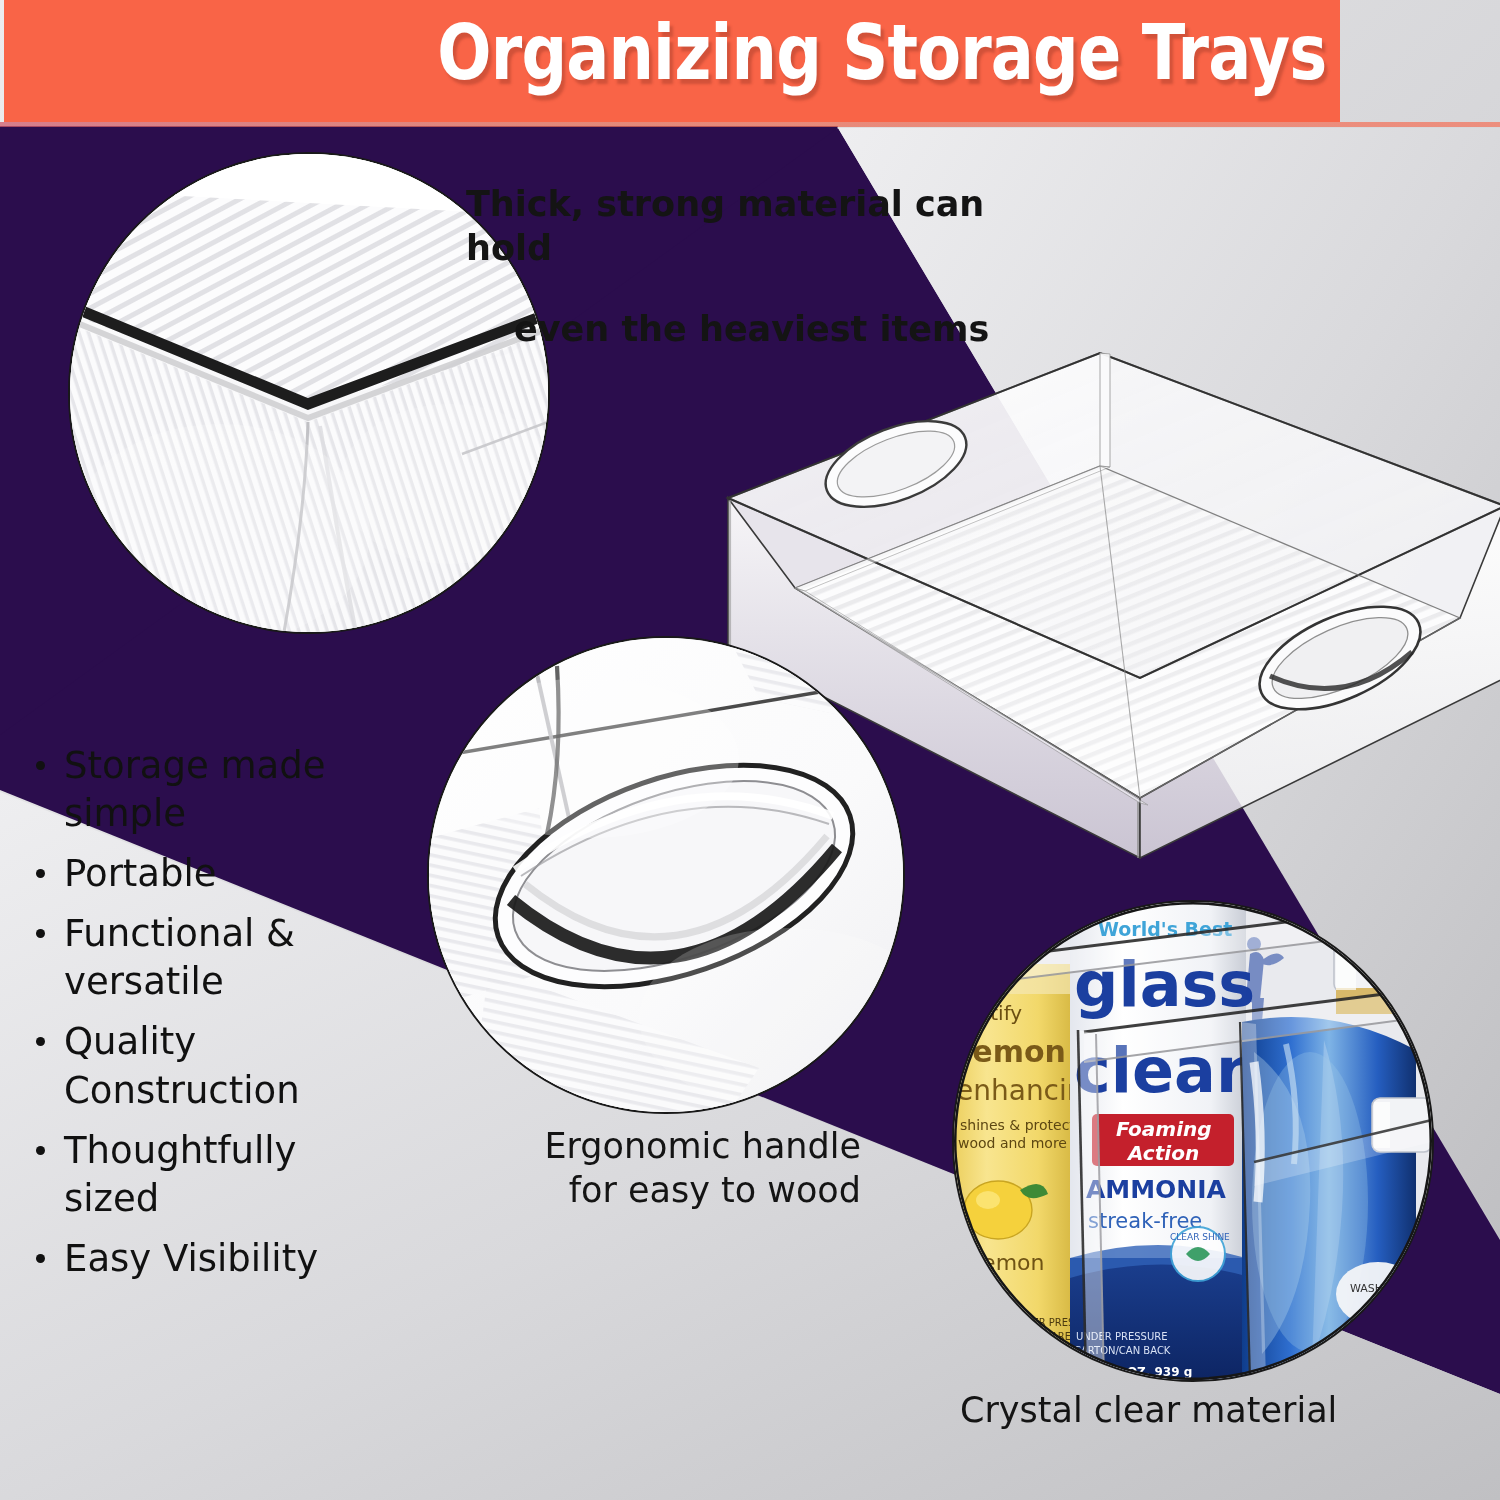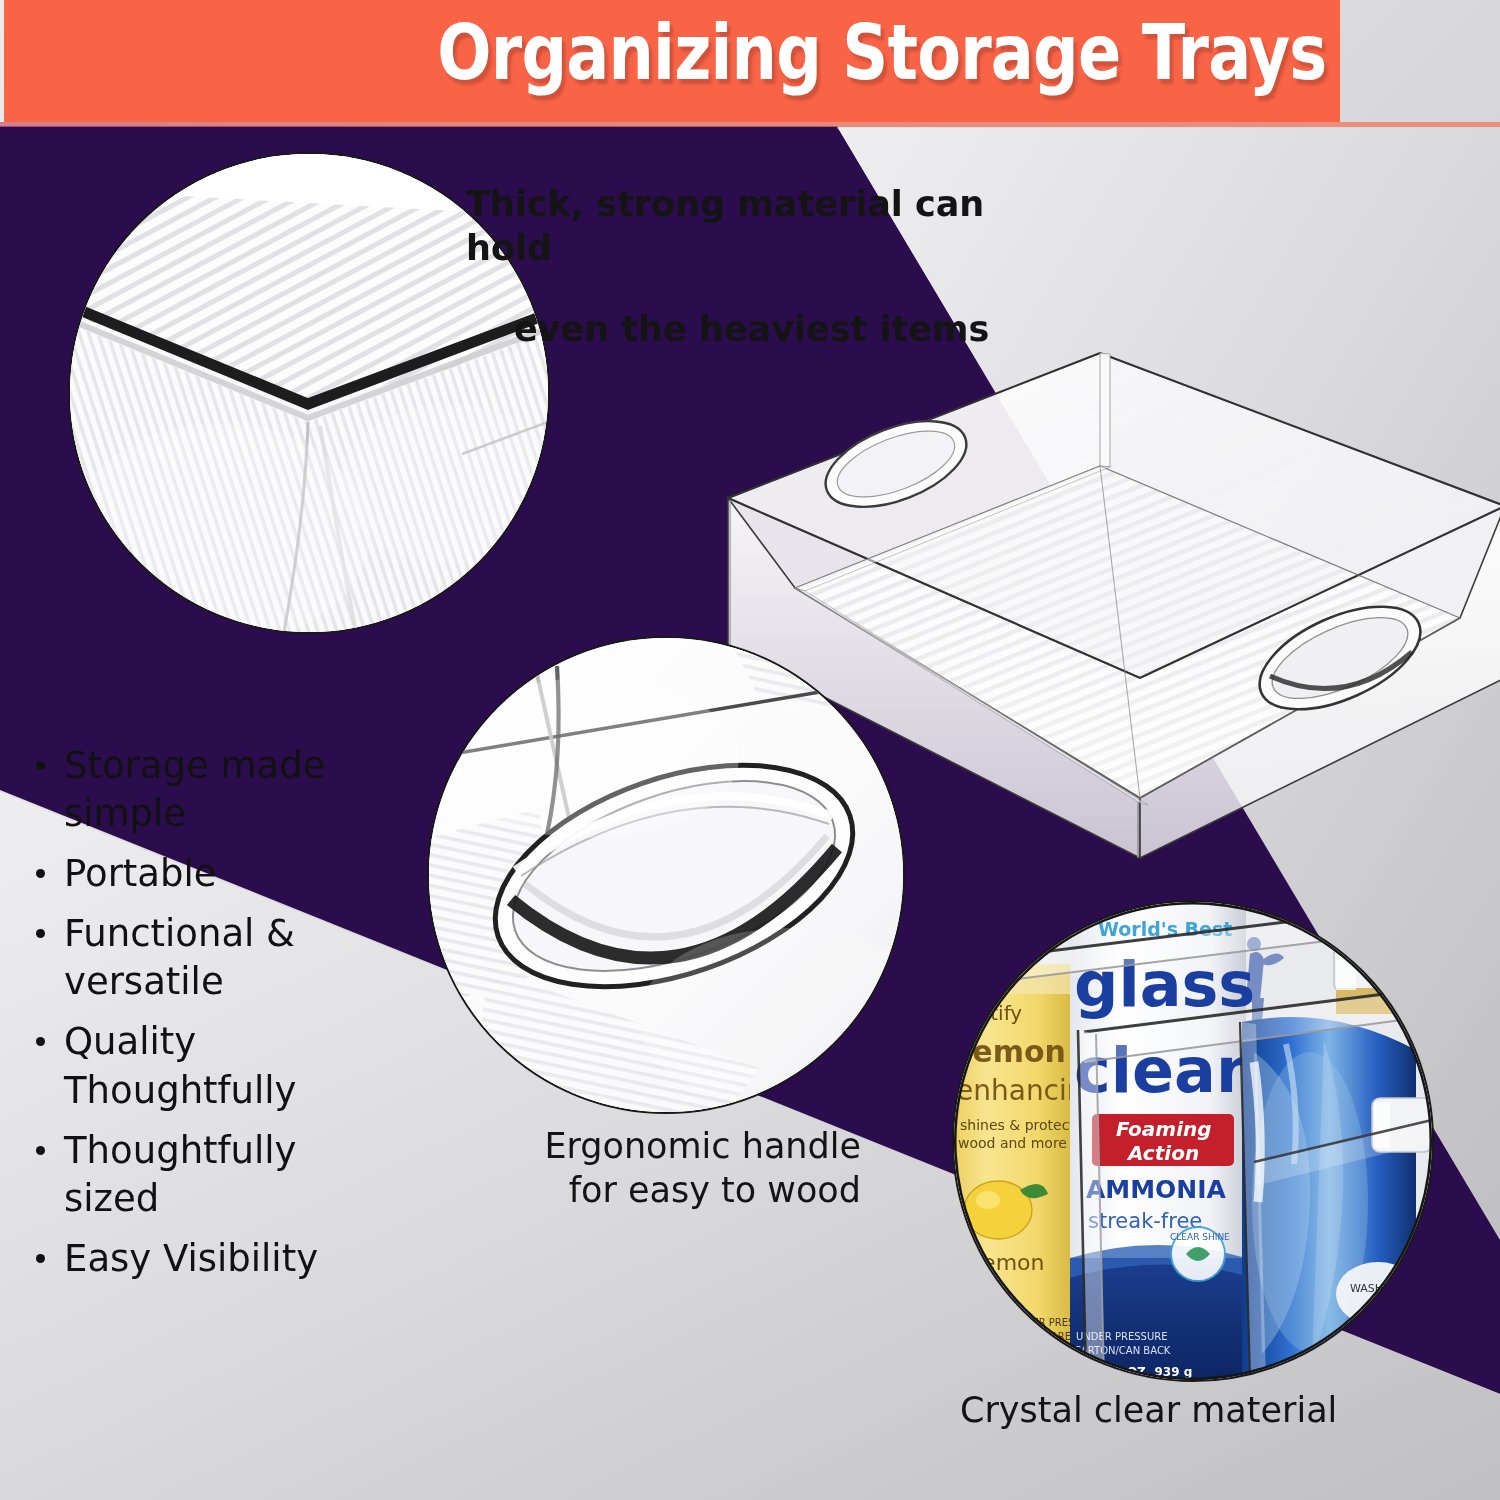--- a/index.html
+++ b/index.html
@@ -372,18 +372,18 @@
     <div>Ergonomic handle</div>
     <div>for easy to wood</div>
   </div>
 
   <div class="caption cap-bot">Crystal clear material</div>
 
   <ul class="bullets">
     <li>Storage made simple</li>
     <li>Portable</li>
     <li>Functional &amp; versatile</li>
-    <li>Quality Thoughtfully</li>
+    <li>Quality Construction</li>
     <li>Thoughtfully sized</li>
     <li>Easy Visibility</li>
   </ul>
 
 </div>
 
 </body></html>

